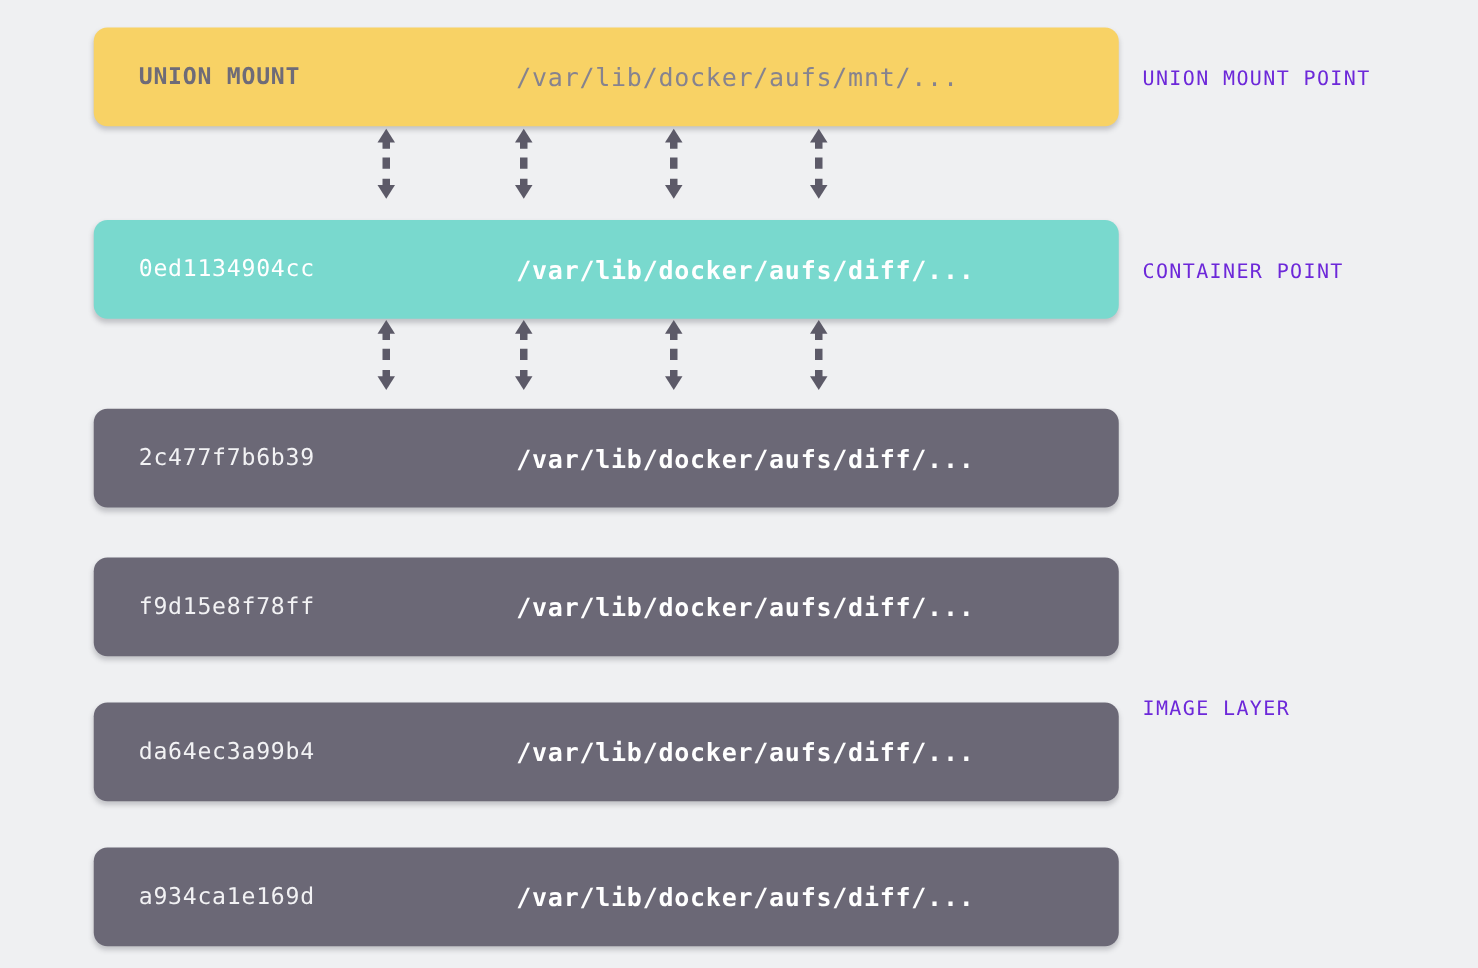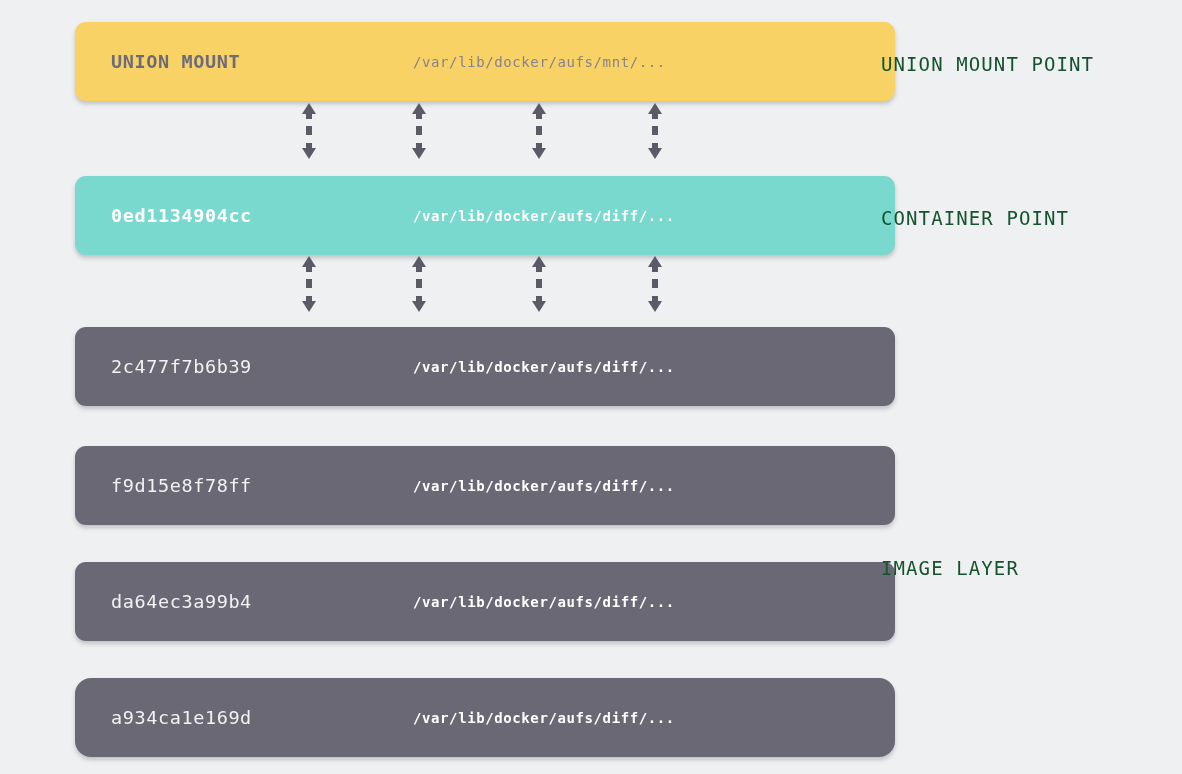--- a/index.html
+++ b/index.html
@@ -36,21 +36,21 @@
   .bar .bar-id {
     position: absolute;
     left: 36px;
     font-size: 18.5px;
     letter-spacing: 0.6px;
     white-space: nowrap;
   }
   .bar .bar-path {
     position: absolute;
     left: 338px;
-    font-size: 14px;
+    font-size: 20px;
     letter-spacing: 0.6px;
     white-space: nowrap;
   }
 
   .bar.union {
     background: #f8d265;
     top: 22px;
   }
   .bar.union .bar-id,
   .bar.union .bar-path {
@@ -61,49 +61,48 @@
     font-weight: normal;
     color: #86838f;
   }
 
   .bar.container {
     background: #79d9ce;
     top: 176px;
   }
   .bar.container .bar-id {
     color: #ffffff;
-    font-weight: bold;
   }
   .bar.container .bar-path {
     color: #ffffff;
     font-weight: bold;
   }
 
   .bar.image {
     background: #6b6876;
   }
   .bar.image .bar-id {
     color: #f2f2f4;
   }
   .bar.image .bar-path {
     color: #ffffff;
     font-weight: bold;
   }
   .bar.image.i0 { top: 327px; padding-left: 40px; }
   .bar.image.i1 { top: 446px; }
   .bar.image.i2 { top: 562px; }
-  .bar.image.i3 { top: 678px; border-radius: 16px; }
+  .bar.image.i3 { top: 678px; }
 
   
   .side-label {
     position: absolute;
-    left: 881px;
-    font-size: 19px;
+    left: 914px;
+    font-size: 16px;
     letter-spacing: 1.1px;
-    color: #14532d;
+    color: #6d28d9;
     white-space: nowrap;
   }
   .side-label.union-mount-point { top: 53px; }
   .side-label.container-layer   { top: 207px; }
   .side-label.image-layer       { top: 533px; margin-top: 24px; }
 
   
   .arrow-group {
     position: absolute;
     width: 14px;

